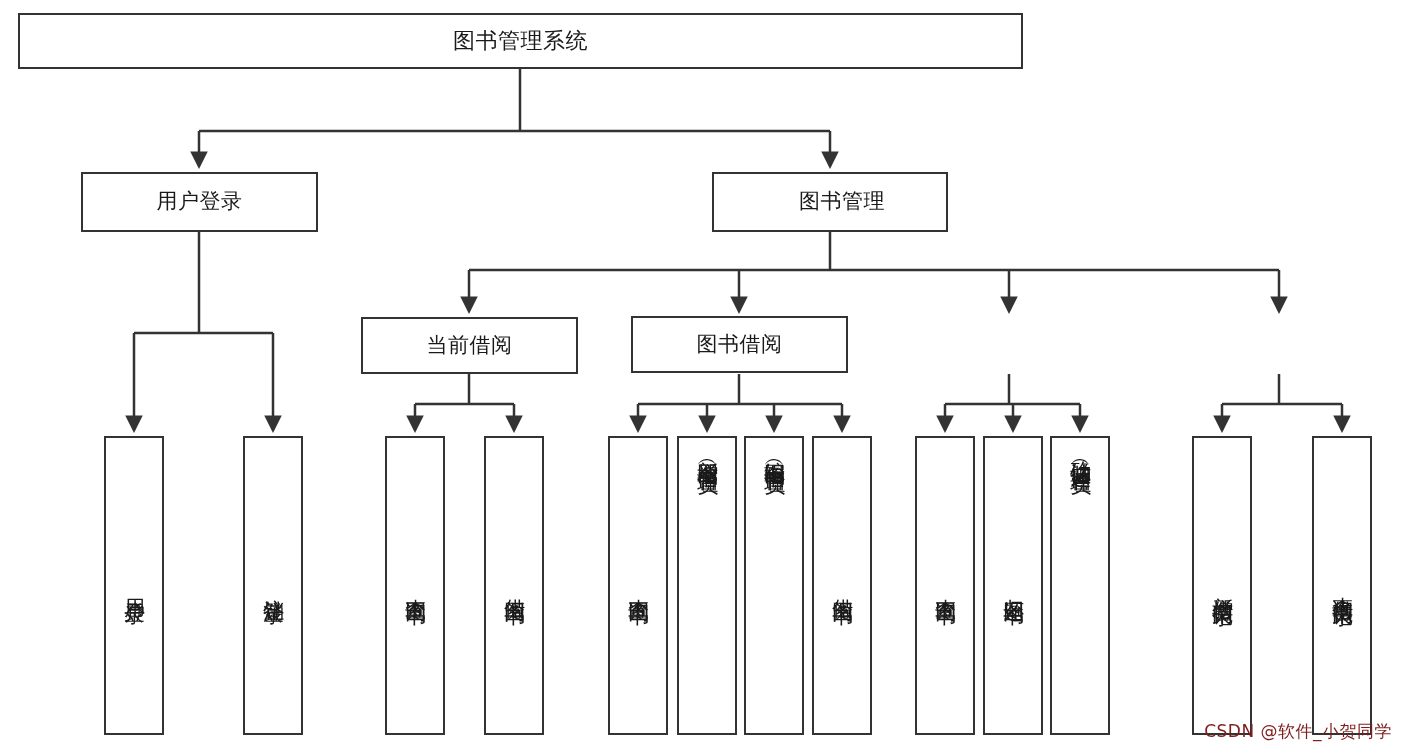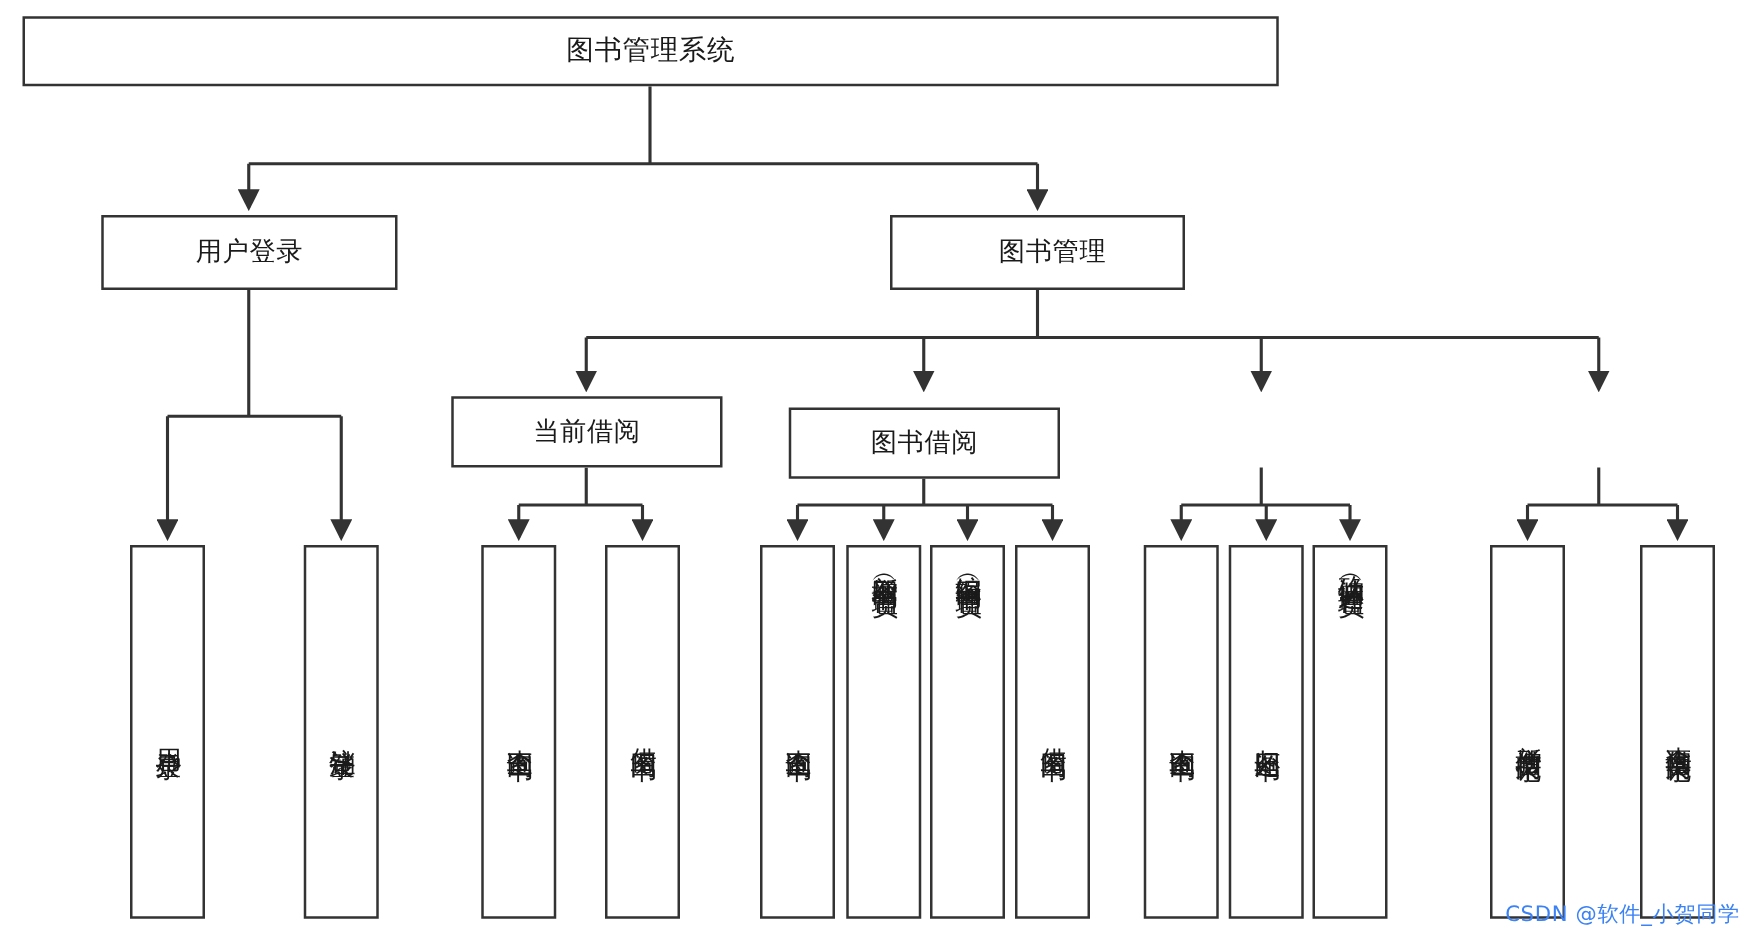--- a/index.html
+++ b/index.html
@@ -58,21 +58,21 @@
     letter-spacing: 2px;
     text-align: center;
     white-space: nowrap;
     color: #1a1a1a;
   }
   .watermark {
     position: absolute;
     right: 8px;
     bottom: 4px;
     font-size: 17px;
-    color: #3b82f6;
+    color: #7f1d1d;
     white-space: nowrap;
     letter-spacing: 0.5px;
   }
 </style>
 </head>
 <body>
 
 <div id="canvas">
 
   <svg class="wires" viewBox="0 0 1405 747" xmlns="http://www.w3.org/2000/svg">
@@ -132,21 +132,21 @@
   <div class="node node-h" id="node-l2-0" style="left: 81px; top: 172px; width: 237px; height: 60px;">
     <span>用户登录</span>
   </div>
   <div class="node node-h" id="node-l2-1" style="left: 712px; top: 172px; width: 236px; height: 60px; padding-left: 24px;">
     <span>图书管理</span>
   </div>
 
   <div class="node node-h" id="node-l3-0" style="left: 361px; top: 317px; width: 217px; height: 57px;">
     <span>当前借阅</span>
   </div>
-  <div class="node node-h" id="node-l3-1" style="left: 631px; top: 326px; width: 217px; height: 57px;">
+  <div class="node node-h" id="node-l3-1" style="left: 631px; top: 316px; width: 217px; height: 57px;">
     <span>图书借阅</span>
   </div>
 
   <div class="node node-v" id="node-leaf-0" style="left: 104px; top: 436px; width: 60px; height: 299px;">
     <span class="vtext">用户登录</span>
   </div>
   <div class="node node-v" id="node-leaf-1" style="left: 243px; top: 436px; width: 60px; height: 299px;">
     <span class="vtext">注销登录</span>
   </div>
   <div class="node node-v" id="node-leaf-2" style="left: 385px; top: 436px; width: 60px; height: 299px;">

